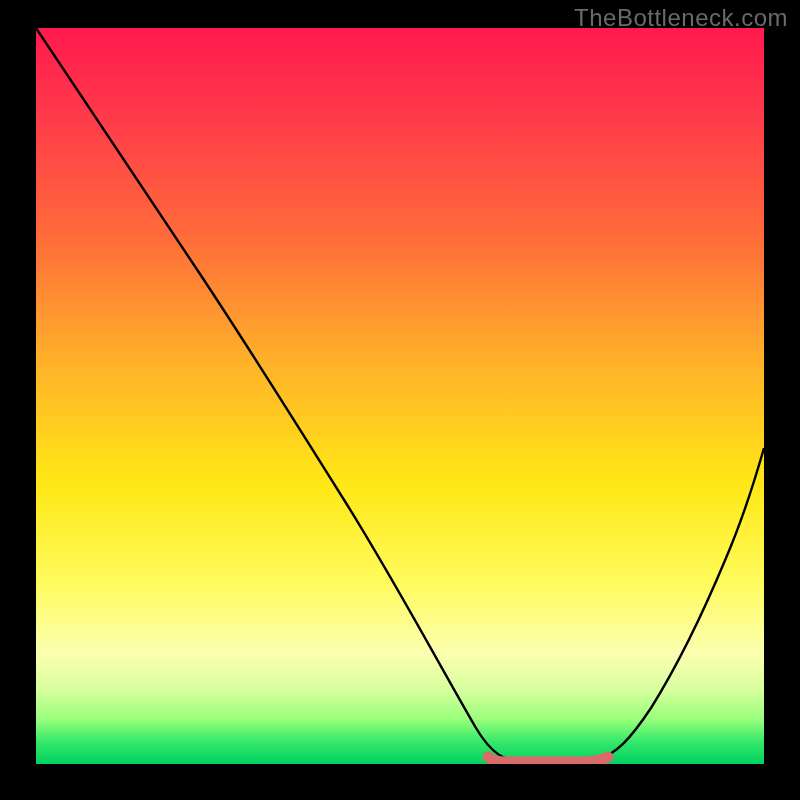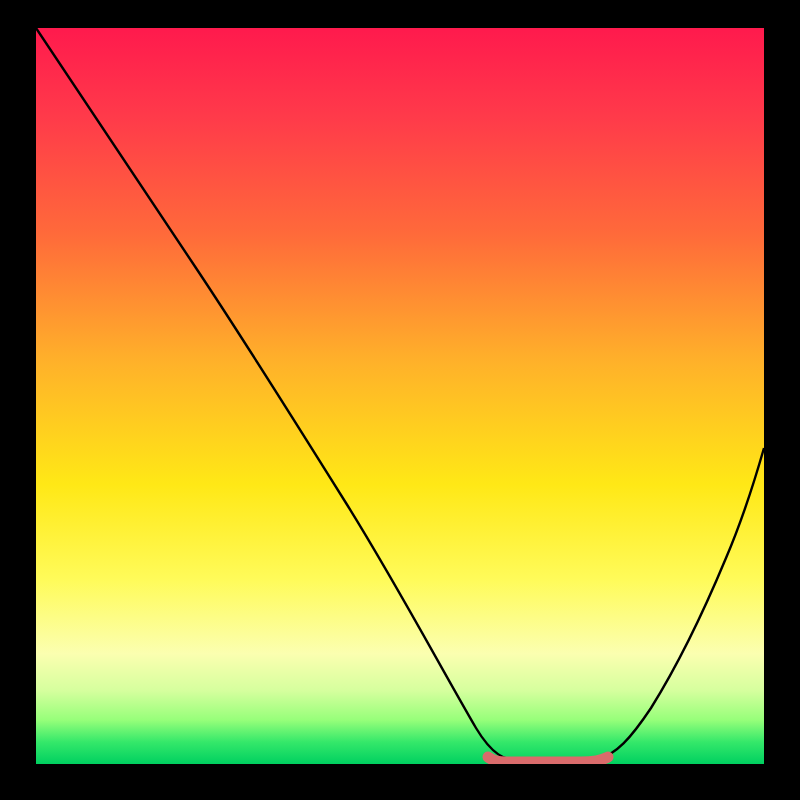--- a/index.html
+++ b/index.html
@@ -56,20 +56,21 @@
     inset: 0;
     width: 100%;
     height: 100%;
   }
 </style>
 </head>
 <body>
 
 <div class="outer">
 
+  <div class="watermark">TheBottleneck.com</div>
 
   <div class="plot">
     <div class="gradient"></div>
 
     <svg class="overlay" viewBox="0 0 728 736" preserveAspectRatio="none">
       <path d="M 0 0
                C 60 90, 110 165, 160 240
                C 210 315, 260 395, 310 475
                C 360 555, 405 640, 440 700
                C 455 725, 468 734, 490 734

